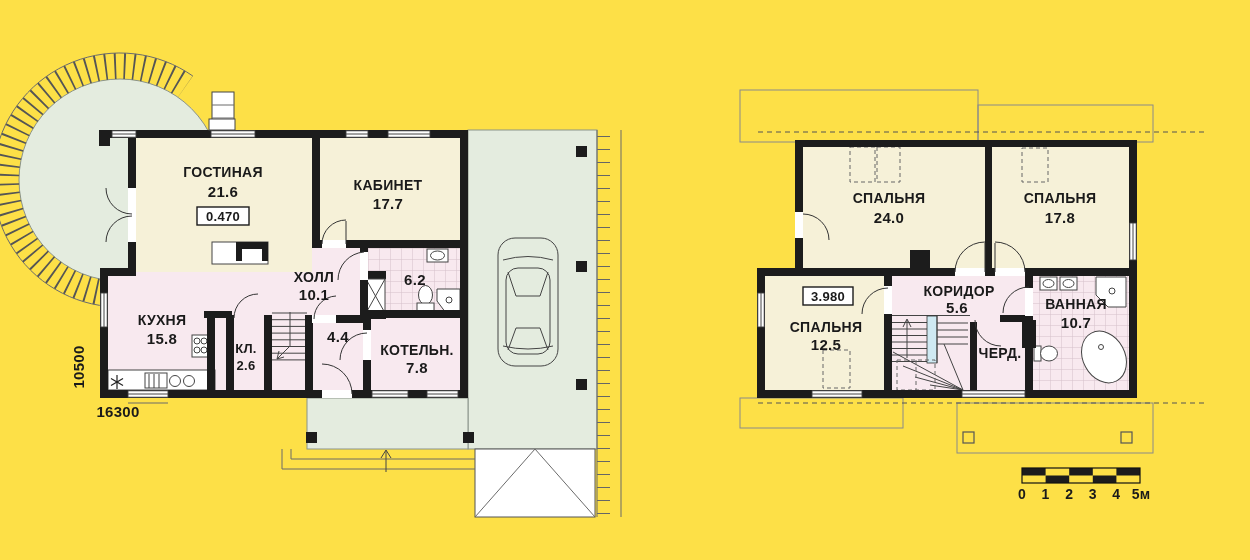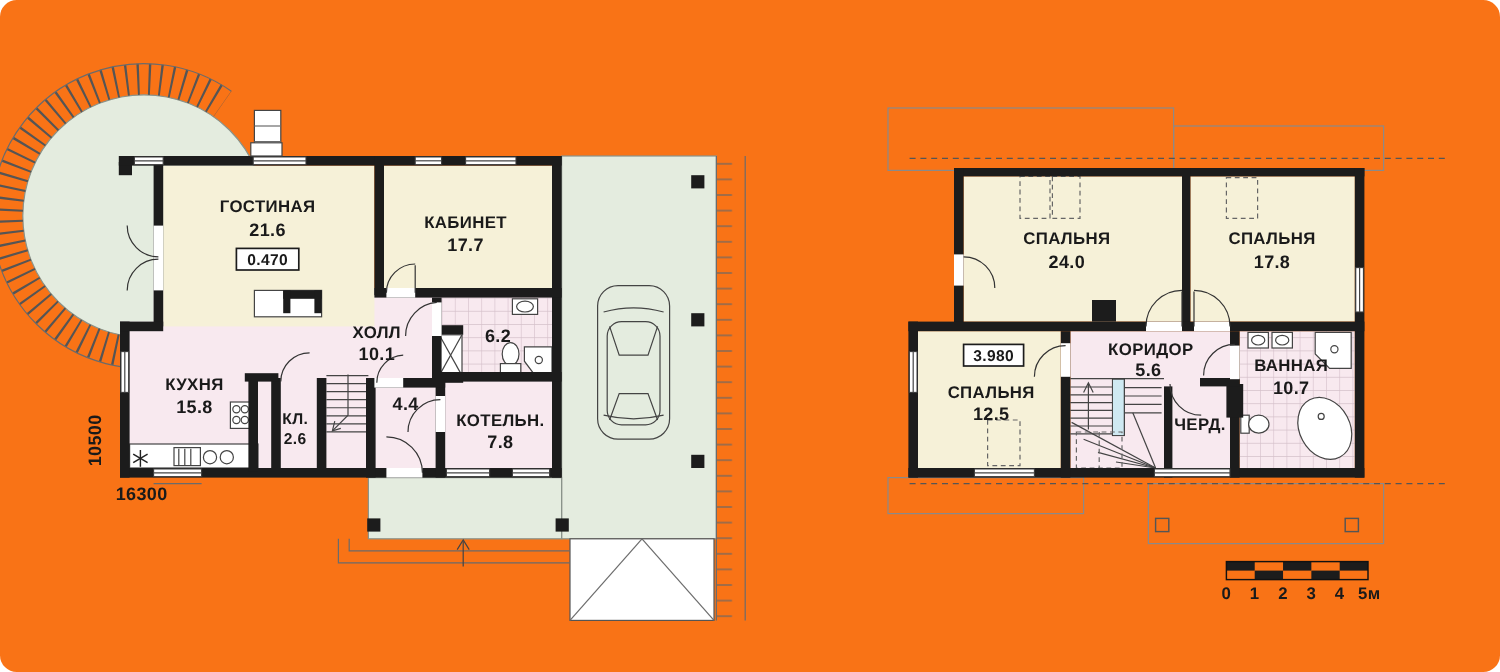--- a/index.html
+++ b/index.html
@@ -1,16 +1,16 @@
 <!DOCTYPE html>
 <html style="--room_yellow: #f6f1d8; --room_pink: #f8e9ef; --outdoor_green: #e4ecdf; --wall: #1c1c1c; --stair_accent: #cfe9f2;"><head>
 <meta charset="utf-8">
 <style>
   html,body{margin:0;padding:0;background:#fff;}
-  #stage{position:relative;width:1250px;height:560px;background:#f97316;overflow:hidden;border-radius:14px;}
+  #stage{position:relative;width:1250px;height:560px;background:#fde047;overflow:hidden;}
   svg{position:absolute;left:0;top:0;}
   .yellow{fill:var(--room_yellow,#f6f1d8);}
   .pink{fill:var(--room_pink,#f8e9ef);}
   .green{fill:var(--outdoor_green,#e4ecdf);stroke:#8a938a;stroke-width:1;}
   .wall{fill:var(--wall,#1c1c1c);}
   .win{fill:#fff;stroke:#3a3a3a;stroke-width:0.9;}
   .thin{stroke:#444;stroke-width:1;fill:none;}
   .thin2{stroke:#6b6b6b;stroke-width:1;fill:none;}
   .arc{stroke:#333;stroke-width:1;fill:none;}
   .fx{fill:#fff;stroke:#444;stroke-width:1;}

